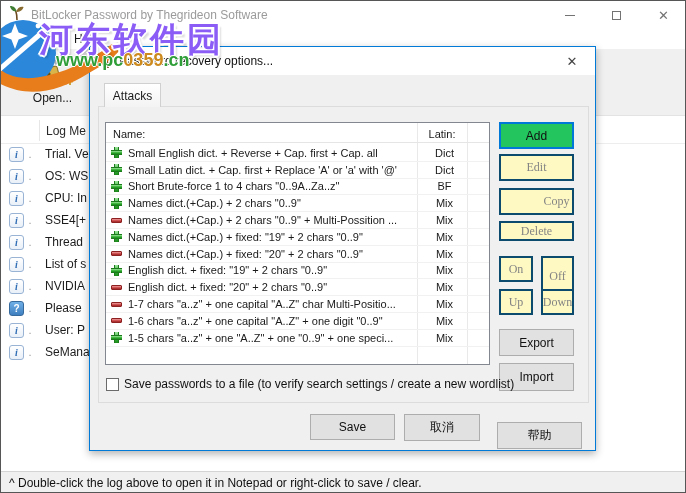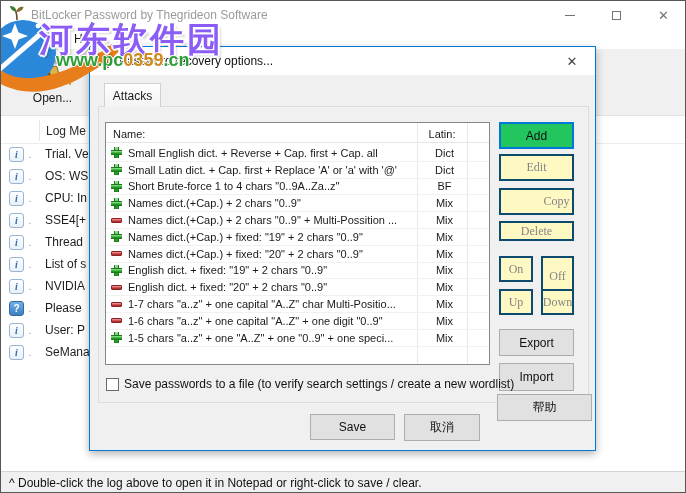--- a/index.html
+++ b/index.html
@@ -74,21 +74,21 @@
   .b-copy{left:409px;top:141px;width:75px;height:27px;padding-left:40px;}
   .b-delete{left:409px;top:174px;width:75px;height:20px;}
   .b-on{left:409px;top:209px;width:34px;height:26px;}
   .b-off{left:451px;top:209px;width:33px;height:40px;}
   .b-up{left:409px;top:242px;width:34px;height:26px;}
   .b-down{left:451px;top:242px;width:33px;height:26px;}
   .b-export{left:409px;top:282px;width:75px;height:27px;}
   .b-import{left:409px;top:316px;width:75px;height:28px;}
   .b-save{left:220px;top:367px;width:85px;height:26px;}
   .b-cancel{left:314px;top:367px;width:76px;height:27px;}
-  .b-help{left:407px;top:347px;width:95px;height:27px;text-align:center;}
+  .b-help{left:407px;top:375px;width:85px;height:27px;text-align:center;}
 
   .chk-row{position:absolute;left:16px;top:329px;height:16px;display:flex;align-items:center;z-index:2;}
   .chk-box{width:13px;height:13px;background:#fff;border:1px solid #6b6b6b;box-sizing:border-box;}
   .chk-label{margin-left:5px;font-size:12px;color:#111;white-space:nowrap;}
 
   
   .watermark{position:absolute;left:0;top:0;width:100%;height:100%;pointer-events:none;z-index:60;}
   .wm-logo{position:absolute;left:-10px;top:12px;}
   .wm-name{position:absolute;left:38px;top:16px;font-size:34px;font-weight:bold;letter-spacing:3px;color:#8b5cf6;white-space:nowrap;
     text-shadow:-2px 0 0 #fff,2px 0 0 #fff,0 -2px 0 #fff,0 2px 0 #fff,-1px -1px 0 #fff,1px 1px 0 #fff,-1px 1px 0 #fff,1px -1px 0 #fff,3px 3px 2px rgba(0,0,0,.15);}

